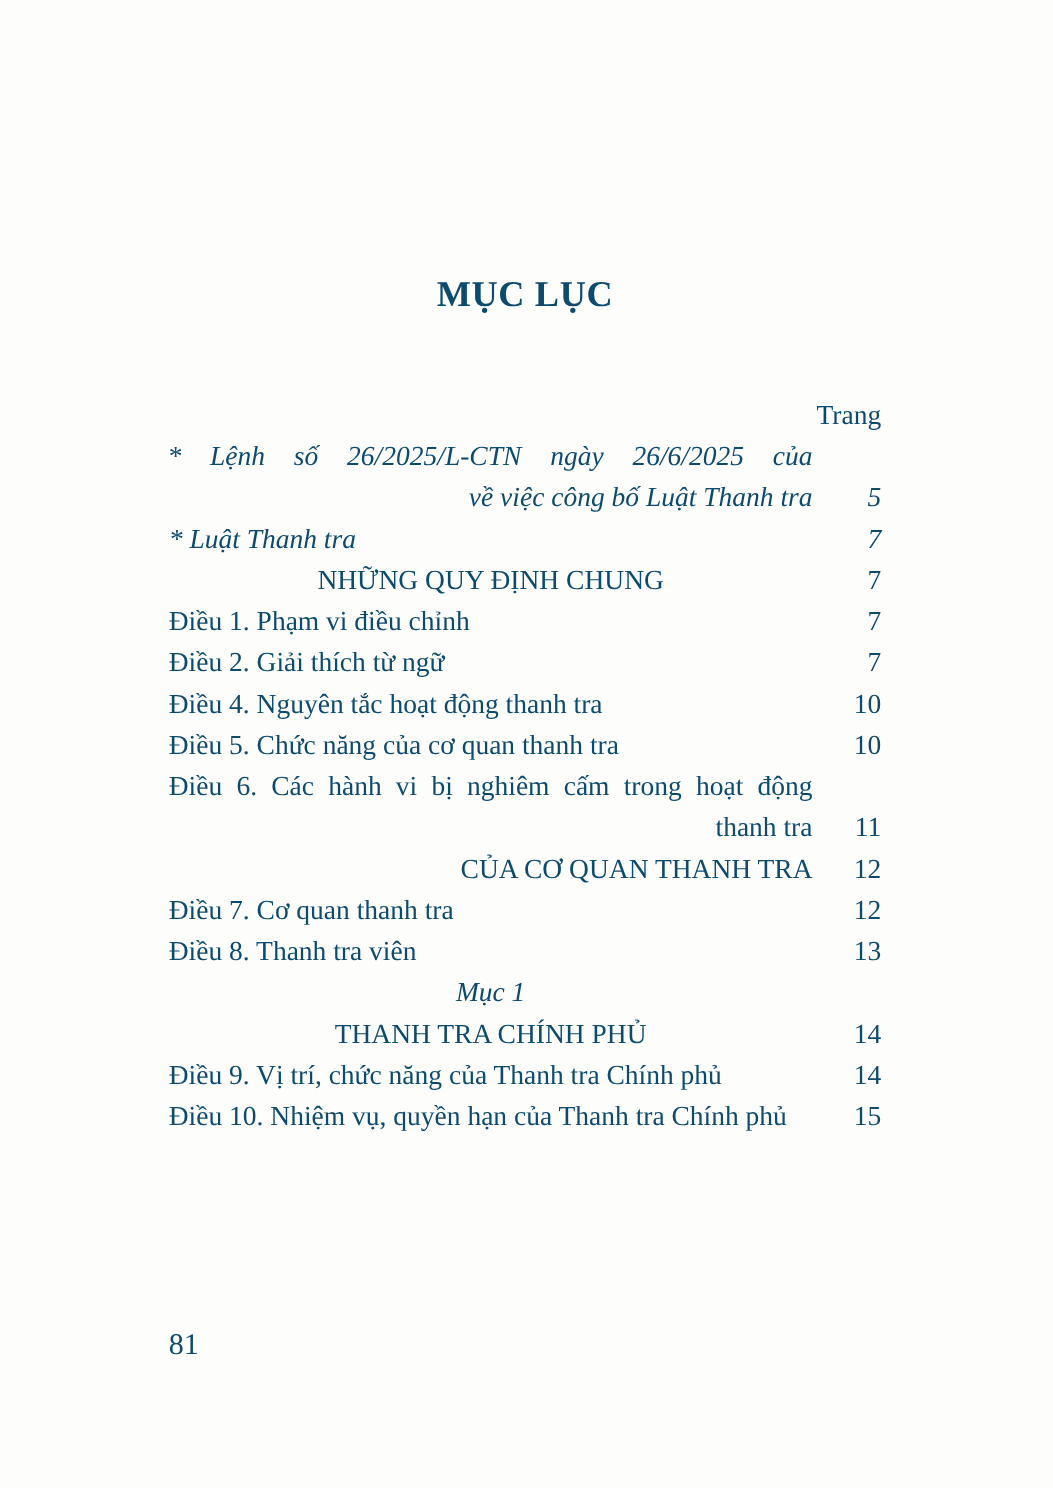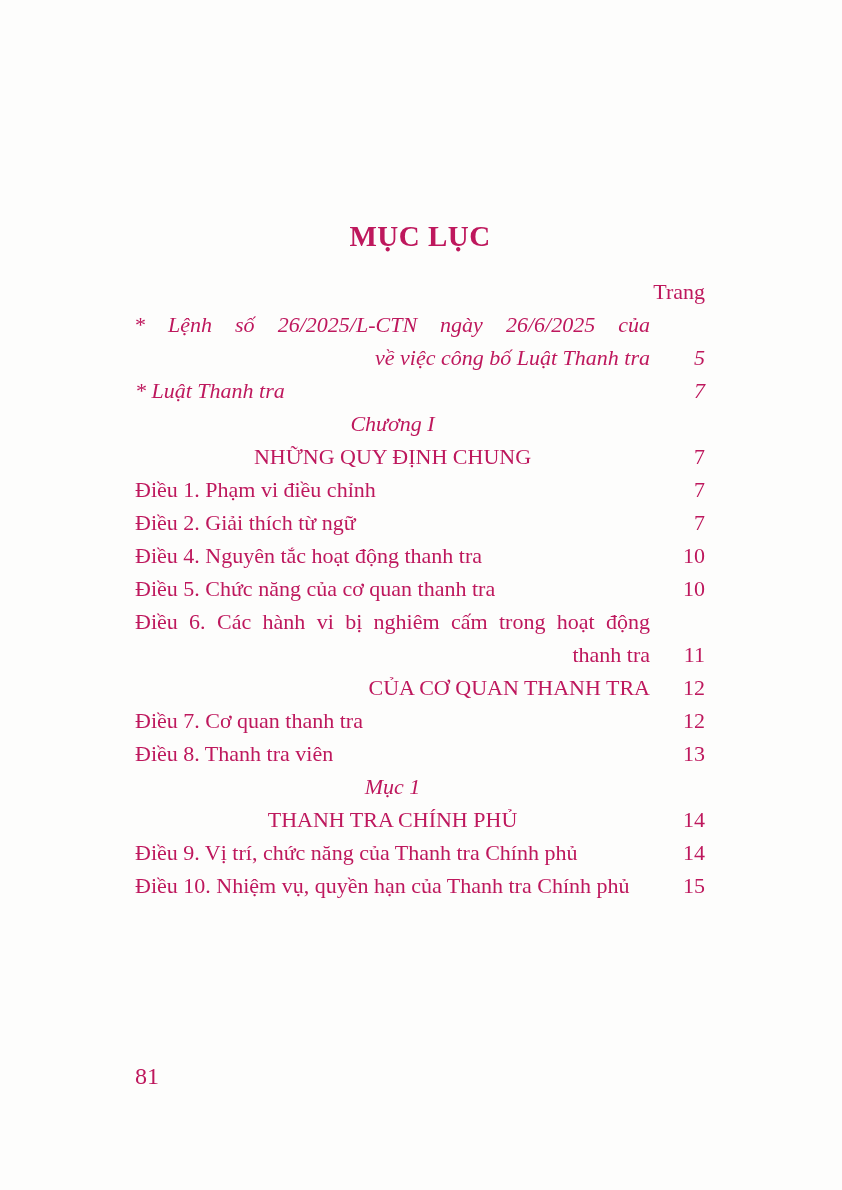--- a/index.html
+++ b/index.html
@@ -5,21 +5,21 @@
   html, body {
     margin: 0;
     padding: 0;
     background: #ffffff;
   }
   .page {
     position: relative;
     width: 842px;
     height: 1190px;
     background: #fdfdfc;
-    color: #be185d;
+    color: #0c4a6e;
     font-family: "Liberation Serif", "DejaVu Serif", serif;
     font-size: 22px;
     line-height: 33px;
     overflow: hidden;
   }
   .content {
     position: absolute;
     left: 135px;
     top: 0;
     width: 570px;
@@ -27,21 +27,21 @@
   .doc-title {
     margin: 0;
     padding-top: 221px;
     font-size: 29px;
     line-height: 30px;
     font-weight: bold;
     text-align: center;
     letter-spacing: 0.5px;
   }
   .trang-row {
-    margin-top: 24px;
+    margin-top: 64px;
     text-align: right;
   }
   .toc { margin-top: 0; }
   .row {
     display: flex;
     align-items: flex-end;
   }
   .label { flex: 1; min-width: 0; }
   .pg {
     flex: none;
@@ -95,24 +95,20 @@
           <span class="line">về việc công bố Luật Thanh tra</span>
         </div>
         <div class="pg">5</div>
       </div>
 
       <div class="row italic">
         <div class="label">* Luật Thanh tra</div>
         <div class="pg">7</div>
       </div>
 
-      <div class="row italic">
-        <div class="label center">Chương I</div>
-        <div class="pg"></div>
-      </div>
 
       <div class="row">
         <div class="label center">NHỮNG QUY ĐỊNH CHUNG</div>
         <div class="pg">7</div>
       </div>
 
       <div class="row">
         <div class="label">Điều 1. Phạm vi điều chỉnh</div>
         <div class="pg">7</div>
       </div>

